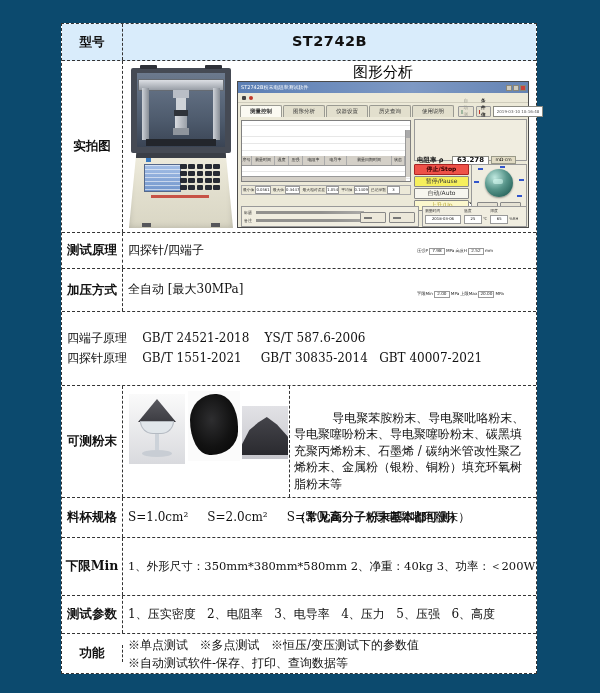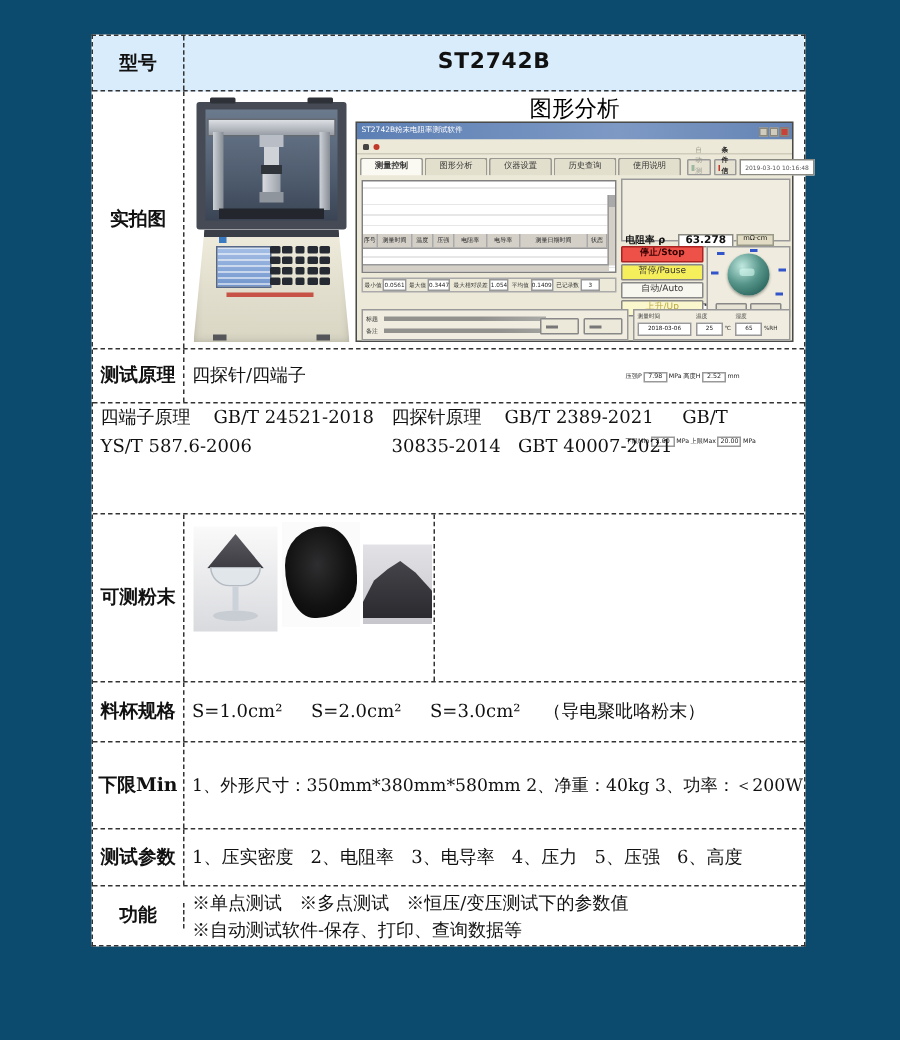--- a/index.html
+++ b/index.html
@@ -14,21 +14,21 @@
     font-weight:bold;font-size:12.5px;font-family:"DejaVu Serif","Liberation Serif",serif;box-sizing:border-box;text-align:center;}
   .content-cell{flex:1;position:relative;font-size:12px;font-family:"DejaVu Serif","Liberation Serif",serif;
     display:flex;align-items:center;padding:0 5px;box-sizing:border-box;white-space:pre-wrap;line-height:1.45;}
   .r-header{height:37px;background:#d9ecfb;}
   .r-header .content-cell{justify-content:center;font-family:"DejaVu Sans",sans-serif;font-weight:bold;font-size:14.5px;letter-spacing:.5px;}
   .r-photo{height:172px;}
   .r-photo .content-cell{padding:0;}
   .r-principle{height:36px;}
   .r-pressure{height:43px;}
   .r-standards{height:74px;}
-  .r-standards .content-cell{flex-direction:row;align-items:flex-start;justify-content:center;line-height:1.6;}
+  .r-standards .content-cell{flex-direction:column;align-items:flex-start;justify-content:center;line-height:1.6;}
   .r-powders{height:112px;}
   .r-powders .content-cell{padding:0;align-items:stretch;}
   .r-cup{height:40px;}
   .r-specs{height:58px;}
   .r-specs .content-cell{font-size:11.5px;white-space:nowrap;}
   .r-params{height:38px;}
   .r-functions{height:39px;align-items:center;}
   .r-functions .content-cell{flex-direction:column;align-items:flex-start;justify-content:center;line-height:1.5;font-size:12px;}
 
   
@@ -333,45 +333,53 @@
         </div>
 
       </div>
     </div>
 
     <div class="row r-principle">
       <div class="label-cell">测试原理</div>
       <div class="content-cell">四探针/四端子</div>
     </div>
 
+    <div class="row r-pressure">
+      <div class="label-cell">加压方式</div>
+      <div class="content-cell">全自动 [最大30MPa]</div>
+    </div>
 
     <div class="row r-standards">
       <div class="content-cell">
         <div>四端子原理    GB/T 24521-2018    YS/T 587.6-2006</div>
-        <div>四探针原理    GB/T 2389-2021     GB/T 30835-2014   GBT 40007-2021</div>
+        <div>四探针原理    GB/T 1551-2021     GB/T 30835-2014   GBT 40007-2021</div>
       </div>
     </div>
 
     <div class="row r-powders">
       <div class="label-cell">可测粉末</div>
       <div class="content-cell">
         <div class="powder-imgs">
           <div class="pimg p1">
             <i class="cone"></i>
             <i class="bowl"></i>
             <i class="stem"></i>
             <i class="base"></i>
           </div>
           <div class="pimg p2">
             <i class="blob"></i>
           </div>
           <div class="pimg p3">
             <i class="pile"></i>
           </div>
         </div>
+        <div class="powder-text">
+          <span>导电聚苯胺粉末、导电聚吡咯粉末、导电聚噻吩粉末、导电聚噻吩粉末、碳黑填充聚丙烯粉末、石墨烯 / 碳纳米管改性聚乙烯粉末、金属粉（银粉、铜粉）填充环氧树脂粉末等</span>
+          <div class="powder-note">（常见高分子粉末基本都可测）</div>
+        </div>
       </div>
     </div>
 
     <div class="row r-cup">
       <div class="label-cell">料杯规格</div>
       <div class="content-cell">S=1.0cm²     S=2.0cm²     S=3.0cm²    （导电聚吡咯粉末）</div>
     </div>
 
     <div class="row r-specs">
       <div class="label-cell">下限Min</div>

